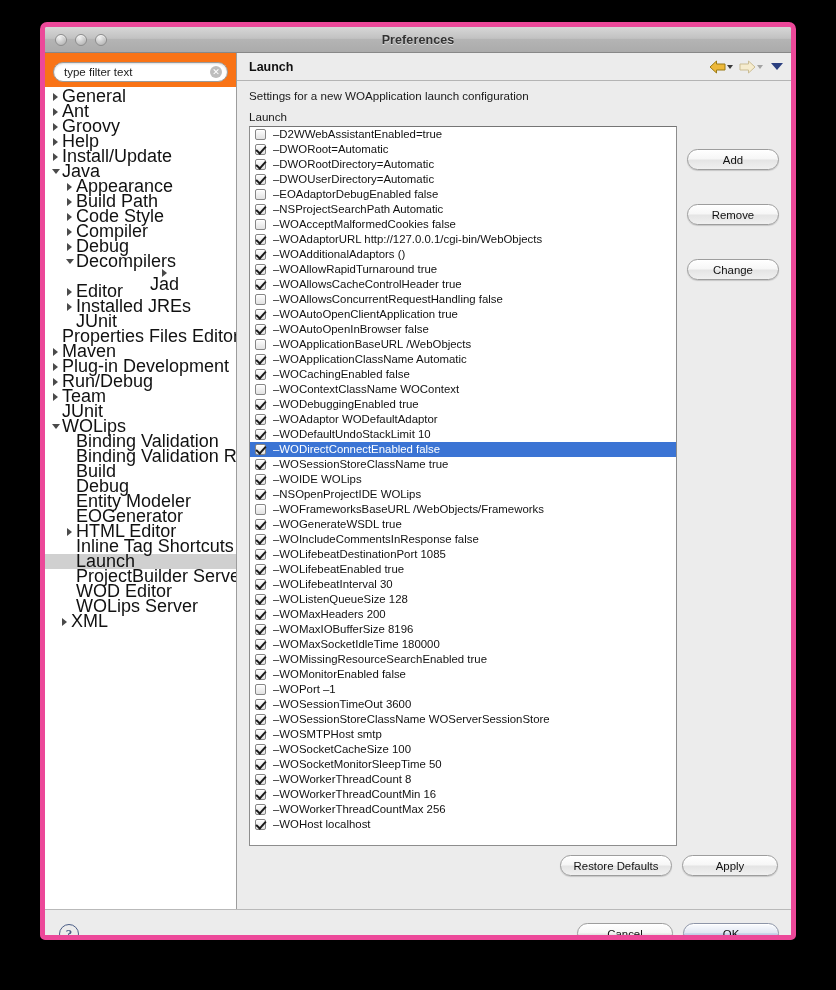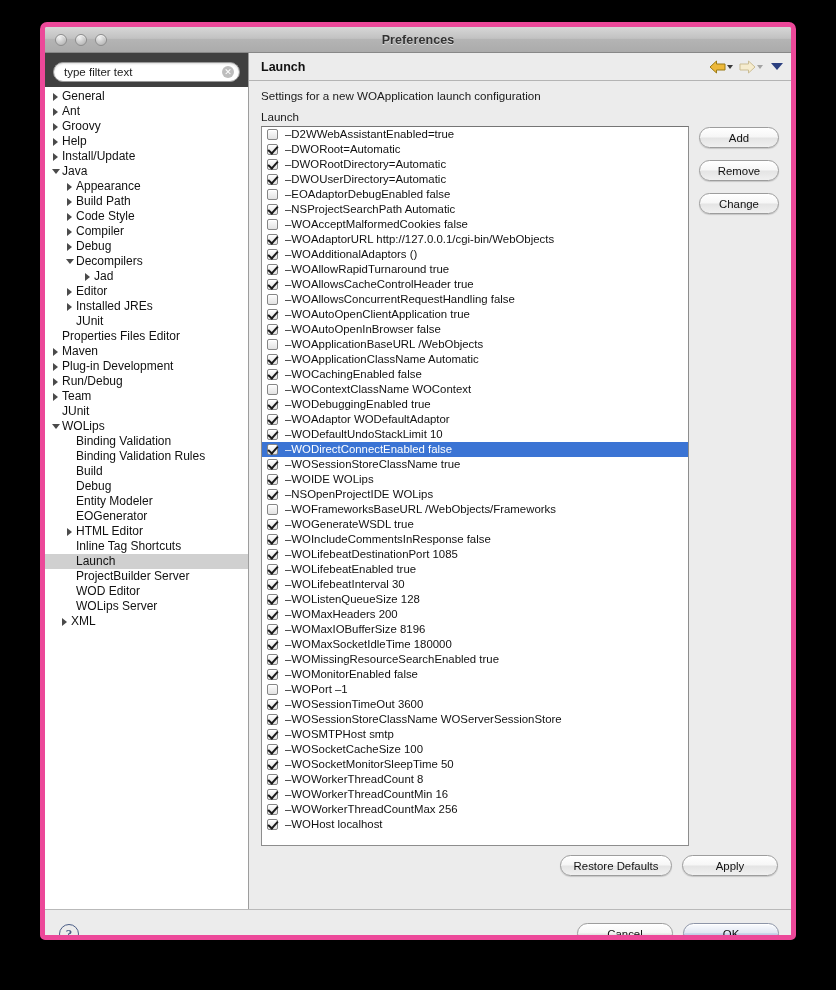--- a/index.html
+++ b/index.html
@@ -54,21 +54,21 @@
 
   
   #sidebar {
     width: 204px;
     background: #ffffff;
     border-right: 1px solid #9d9d9d;
     padding: 0;
     position: relative;
     overflow: hidden;
   }
-  #filter-wrap { padding: 9px 8px 5px 8px; background: #404040; }
+  #filter-wrap { padding: 9px 8px 5px 8px; background: #f97316; }
   #filter-box {
     position: relative;
     height: 20px;
     border: 1px solid #9a9a9a;
     border-radius: 11px;
     background: #fff;
     display: flex; align-items: center;
     box-shadow: inset 0 1px 2px rgba(0,0,0,0.14);
   }
   #filter-input {
@@ -81,21 +81,21 @@
   }
   #filter-clear {
     position: absolute; right: 5px; top: 50%; transform: translateY(-50%);
     width: 12px; height: 12px; border-radius: 50%;
     background: #bdbdbd;
     color: #fff; font-size: 9px; line-height: 12px; text-align: center;
     font-family: "Liberation Sans", sans-serif;
     cursor: pointer; user-select: none;
   }
 
-  #tree { padding-top: 2px; font-size: 12px; color: #111; }
+  #tree { padding-top: 2px; font-size: 18px; color: #111; }
   .tnode {
     height: 15px;
     display: flex; align-items: center;
     white-space: nowrap;
     padding-left: 4px;
     cursor: default;
   }
   .tnode.sel { background: #d0d0d0; }
   .tw {
     width: 13px; min-width: 13px;
@@ -200,21 +200,21 @@
     height: 21px;
     border: 1px solid #9d9d9d;
     border-radius: 11px;
     background: linear-gradient(to bottom, #ffffff 0%, #f6f6f6 48%, #e4e4e4 52%, #f0f0f0 100%);
     box-shadow: 0 1px 1px rgba(0,0,0,0.16), inset 0 1px 0 rgba(255,255,255,0.9);
     padding: 0 12px;
     cursor: pointer;
     display: inline-flex; align-items: center; justify-content: center;
     white-space: nowrap;
   }
-  .aqua.wide { width: 80px; }
+  .aqua.wide { width: 92px; margin-top: 22px; }
   .aqua.default {
     color: #0c0c0c;
     background: linear-gradient(to bottom, #fbfcfe 0%, #e2e8f4 45%, #c2cde6 52%, #dde4f2 100%);
     border-color: #8d95a8;
   }
 
   #bottom-actions {
     margin-top: 9px;
     display: flex; justify-content: flex-end; gap: 10px;
     padding-right: 1px;
@@ -334,21 +334,21 @@
               <span class="arr-r"></span>
             </span>
             <span class="tlabel">Debug</span>
           </div>
           <div class="tnode" style="padding-left: 18px;">
             <span class="tw">
               <span class="arr-d"></span>
             </span>
             <span class="tlabel">Decompilers</span>
           </div>
-          <div class="tnode" style="padding-left: 36px;">
+          <div class="tnode" style="padding-left: 48px; flex-direction: column;">
             <span class="tw">
               <span class="arr-r"></span>
             </span>
             <span class="tlabel">Jad</span>
           </div>
           <div class="tnode" style="padding-left: 18px;">
             <span class="tw">
               <span class="arr-r"></span>
             </span>
             <span class="tlabel">Editor</span>

